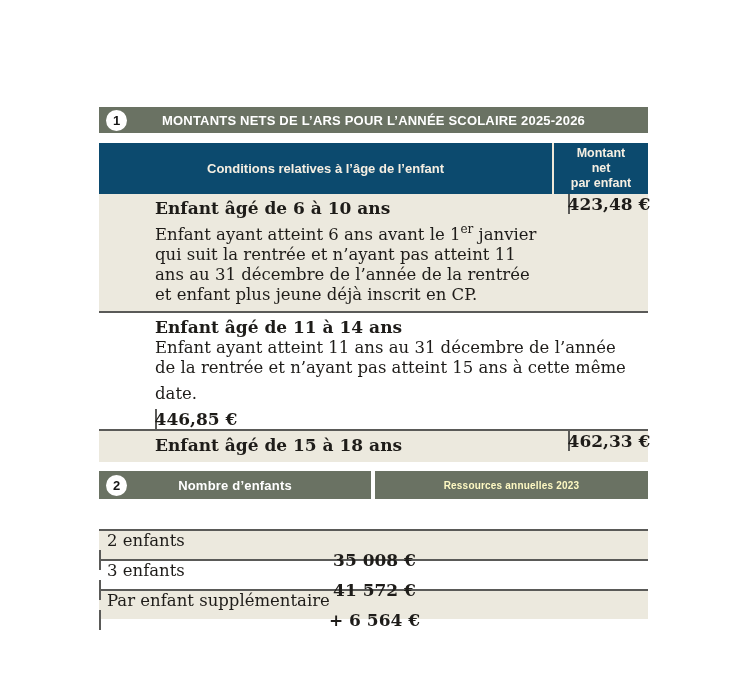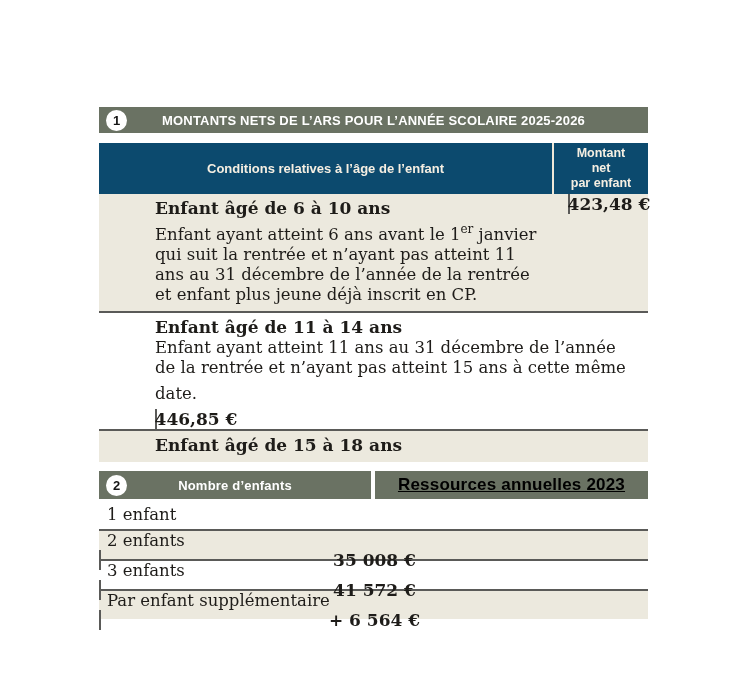--- a/index.html
+++ b/index.html
@@ -65,22 +65,22 @@
   
   .t2 { margin-top: 9px; }
   .t2-header { display: flex; height: 28px; }
   .t2-header-left {
     width: 272px; margin-right: 4px; background: #6a7263;
     display: flex; align-items: center; position: relative;
   }
   .t2-header-right {
     flex: 1; background: #6a7263;
     display: flex; align-items: center; justify-content: center;
-    color: #000000; font-family: "Liberation Sans", sans-serif;
-    font-weight: bold; font-size: 17px; letter-spacing: 0.2px; text-decoration: underline;
+    color: #fef9c3; font-family: "Liberation Sans", sans-serif;
+    font-weight: bold; font-size: 10px; letter-spacing: 0.2px;
   }
   .t2-row { display: flex; align-items: stretch; height: 30px; }
   .t2-row.beige { background: #ece9de; }
   .t2-row.white { background: #ffffff; }
   .t2-row + .t2-row { border-top: 2px solid #5a5a58; flex-direction: column; }
   .t2-label {
     width: 274px; padding-left: 8px;
     display: flex; align-items: center; font-size: 16.5px;
   }
   .t2-amount {
@@ -127,34 +127,36 @@
       <div class="t1-amount">
         <span class="amount">446,85 €</span>
       </div>
     </div>
 
     <div class="t1-row beige">
       <div class="t1-desc">
         <div class="row-title">Enfant âgé de 15 à 18 ans</div>
         <sup></sup><span></span>
       </div>
+      <div class="t1-amount">
+        <span class="amount">462,33 €</span>
+      </div>
     </div>
   </div>
 
   <div class="t2">
     <div class="t2-header">
       <div class="bar t2-header-left">
         <span class="badge">2</span>
         <span class="bar-label">Nombre d’enfants</span>
       </div>
       <div class="t2-header-right">Ressources annuelles 2023</div>
     </div>
 
     <div class="t2-row white">
-      <div class="t2-label">1 enfant</div>
     </div>
 
     <div class="t2-row beige">
       <div class="t2-label">2 enfants</div>
       <div class="t2-amount">
         <span class="amount">35 008 €</span>
       </div>
     </div>
 
     <div class="t2-row white">

